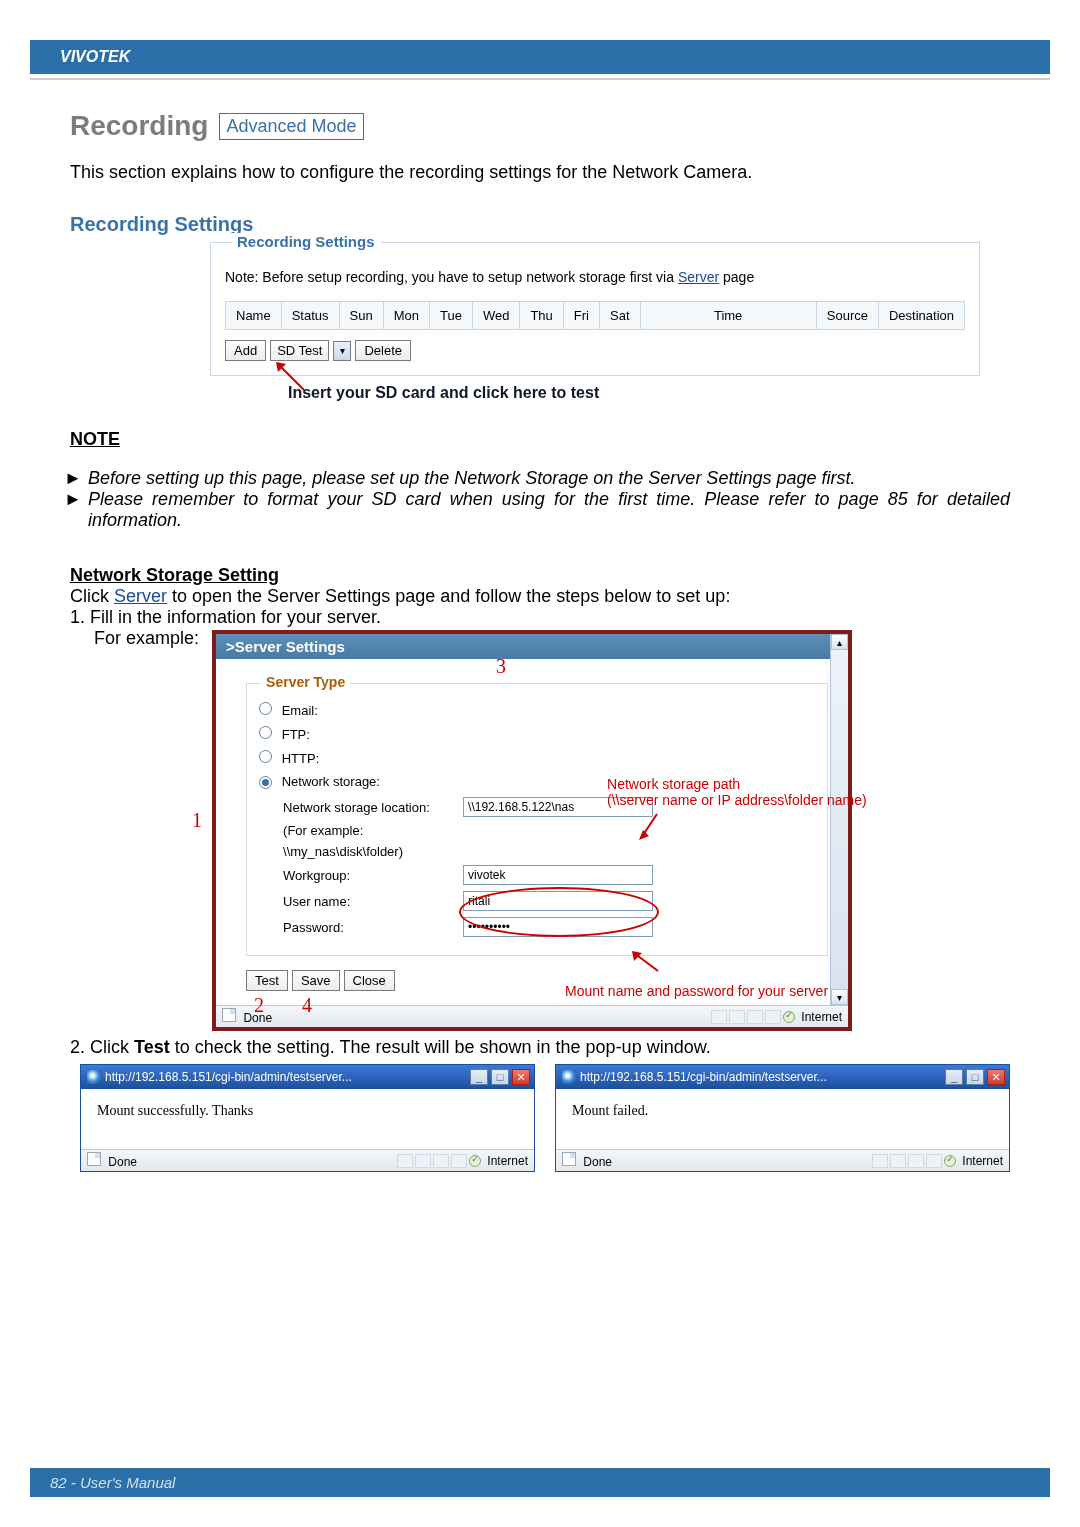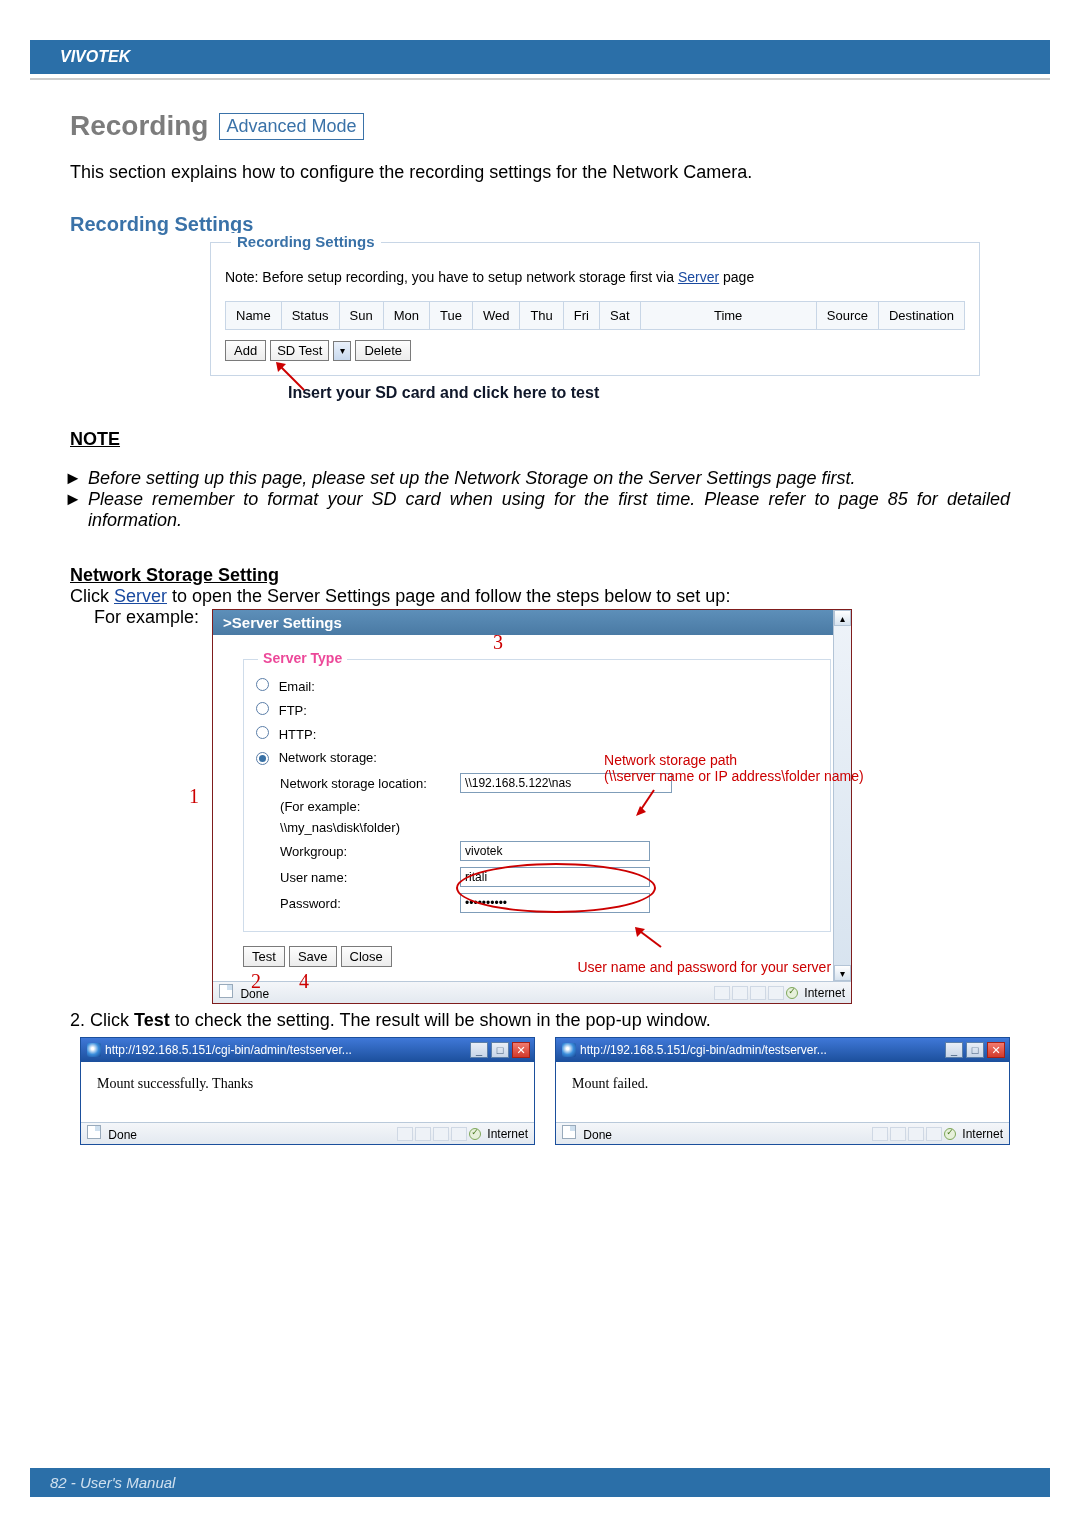--- a/index.html
+++ b/index.html
@@ -93,36 +93,36 @@
   .arrow-red-svg{position:absolute; left:60px; top:-26px;}
   .note-u { font-size:18px; text-decoration: underline; font-weight:bold; margin-top:26px;}
   .note-list { font-style: italic; padding-left: 18px; margin-top:18px; text-align: justify;}
   .note-list .arrowch{font-style:normal; display:inline-block; width:24px; margin-left:-24px;}
   .ns-heading { font-weight:bold; text-decoration:underline; margin-top:34px;}
   .for-example{display:inline-block; vertical-align:top; margin-right:8px;}
   .ss-outer{
     display:inline-block;
     vertical-align:top;
     width:640px;
-    border:1px solid #7f1d1d;
+    border:4px solid #7f1d1d;
     background:#fff;
     position:relative;
     font-size:13px;
     margin-top:2px;
   }
   .ss-scroll{position:absolute; right:0; top:0; bottom:22px; width:18px; background:linear-gradient(#eef3f9,#d7e3ef); border-left:1px solid #b3c4d6;}
   .ss-scroll .sc-btn{height:16px; background:linear-gradient(#fff,#d7e3ef); border:1px solid #b3c4d6; font-size:10px; display:flex; align-items:center; justify-content:center;}
   .ss-scroll .sc-btn.bottom{position:absolute; bottom:0; left:0; right:0;}
   .ss-title{background:linear-gradient(#5d8fb9,#4a7aa4); color:#fff; font-weight:bold; padding:4px 10px; font-size:15px;}
   .ss-body{padding:14px 20px 14px 30px;}
   .ss-row{margin:6px 0; display:flex; align-items:center;}
   .label-b{font-weight:bold; width:96px;}
   .input{border:1px solid #7f9db9; height:20px; padding:1px 4px; font-size:12px; background:#fff;}
   .fieldset{border:1px solid #cfdcea; padding:10px 12px 12px 12px; position:relative; margin-top:10px;}
-  .fs-legend{position:absolute; top:-10px; left:14px; background:#fff; color:#ec4899; font-weight:bold; padding:0 5px; font-size:14px;}
+  .fs-legend{position:absolute; top:-10px; left:14px; background:#fff; color:#a16207; font-weight:bold; padding:0 5px; font-size:14px;}
   .radio{width:13px;height:13px;border:1px solid #5b7ea8;border-radius:50%;display:inline-flex;align-items:center;justify-content:center;margin-right:6px;}
   .radio.selected::after{content:"";width:7px;height:7px;background:#3971a5;border-radius:50%;}
   .option-row{margin:8px 0;}
   .ns-sub{margin:6px 0 6px 24px; display:flex; align-items:center;}
   .ns-sub .lbl{width:180px;}
   .callout-red{color:#c00; font-size:14px; position:absolute;}
   .callout-red.nsp{left:360px; top:92px; text-align:left;}
   .circle-red{border:2px solid #c00; border-radius:50%; position:absolute;}
   .btns{display:flex; gap:4px; margin-top:14px;}
   .ss-status{
@@ -255,20 +255,21 @@
   <div class="note-u">NOTE</div>
   <div class="note-list">
     <p><span class="arrowch">►</span><span>Before setting up this page, please set up the Network Storage on the Server Settings page first.</span></p>
     <p><span class="arrowch">►</span><span>Please remember to format your SD card when using for the first time. Please refer to page 85 for detailed information.</span></p>
   </div>
 
   <div class="ns-heading">Network Storage Setting</div>
   <p>
     <span>Click </span><span class="link">Server</span><span> to open the Server Settings page and follow the steps below to set up:</span>
   </p>
+  <p>1. Fill in the information for your server.</p>
 
   <div style="margin-left:24px;">
     <span class="for-example">For example:</span>
 
     <div class="ss-outer">
       <div class="ss-title">&gt;Server Settings</div>
       <div class="ss-scroll">
         <div class="sc-btn">▴</div>
         <div class="sc-btn bottom">▾</div>
       </div>
@@ -304,21 +305,21 @@
             <span class="radio"></span>
             <span>HTTP:</span>
           </div>
           <div class="option-row">
             <span class="radio selected"></span>
             <span>Network storage:</span>
           </div>
 
           <div class="ns-sub">
             <span class="lbl">Network storage location:</span>
-            <input class="input" style="width: 212px;" value="\\192.168.5.122\nas">
+            <input class="input" style="width: 190px;" value="\\192.168.5.122\nas">
           </div>
           <div class="ns-sub">
             <span class="lbl">(For example:</span>
           </div>
           <div class="ns-sub">
             <span class="lbl">\\my_nas\disk\folder)</span>
           </div>
           <div class="ns-sub">
             <span class="lbl">Workgroup:</span>
             <input class="input" style="width: 190px;" value="vivotek">
@@ -335,21 +336,21 @@
         </div>
 
         <div class="btns" style="position:relative;">
           <button class="btn">Test</button>
           <button class="btn">Save</button>
           <button class="btn">Close</button>
           <span class="num-callout" style="left:8px; top:24px;">2</span>
           <span class="num-callout" style="left:56px; top:24px;">4</span>
         </div>
 
-        <div class="callout-red" style="right:20px; bottom:6px;">User name and password for your server</div>
+        <div class="callout-red" style="right:20px; bottom:6px;">Mount name and password for your server</div>
         <svg style="position:absolute; right:180px; bottom:28px;" width="40" height="28">
           <line x1="6" y1="4" x2="30" y2="22" stroke="#c00" stroke-width="2"></line>
           <polygon points="4,2 14,4 6,12" fill="#c00"></polygon>
         </svg>
       </div>
 
       <div class="ss-status">
         <span>
           <span class="page-icon"></span>
           <span>Done</span>

